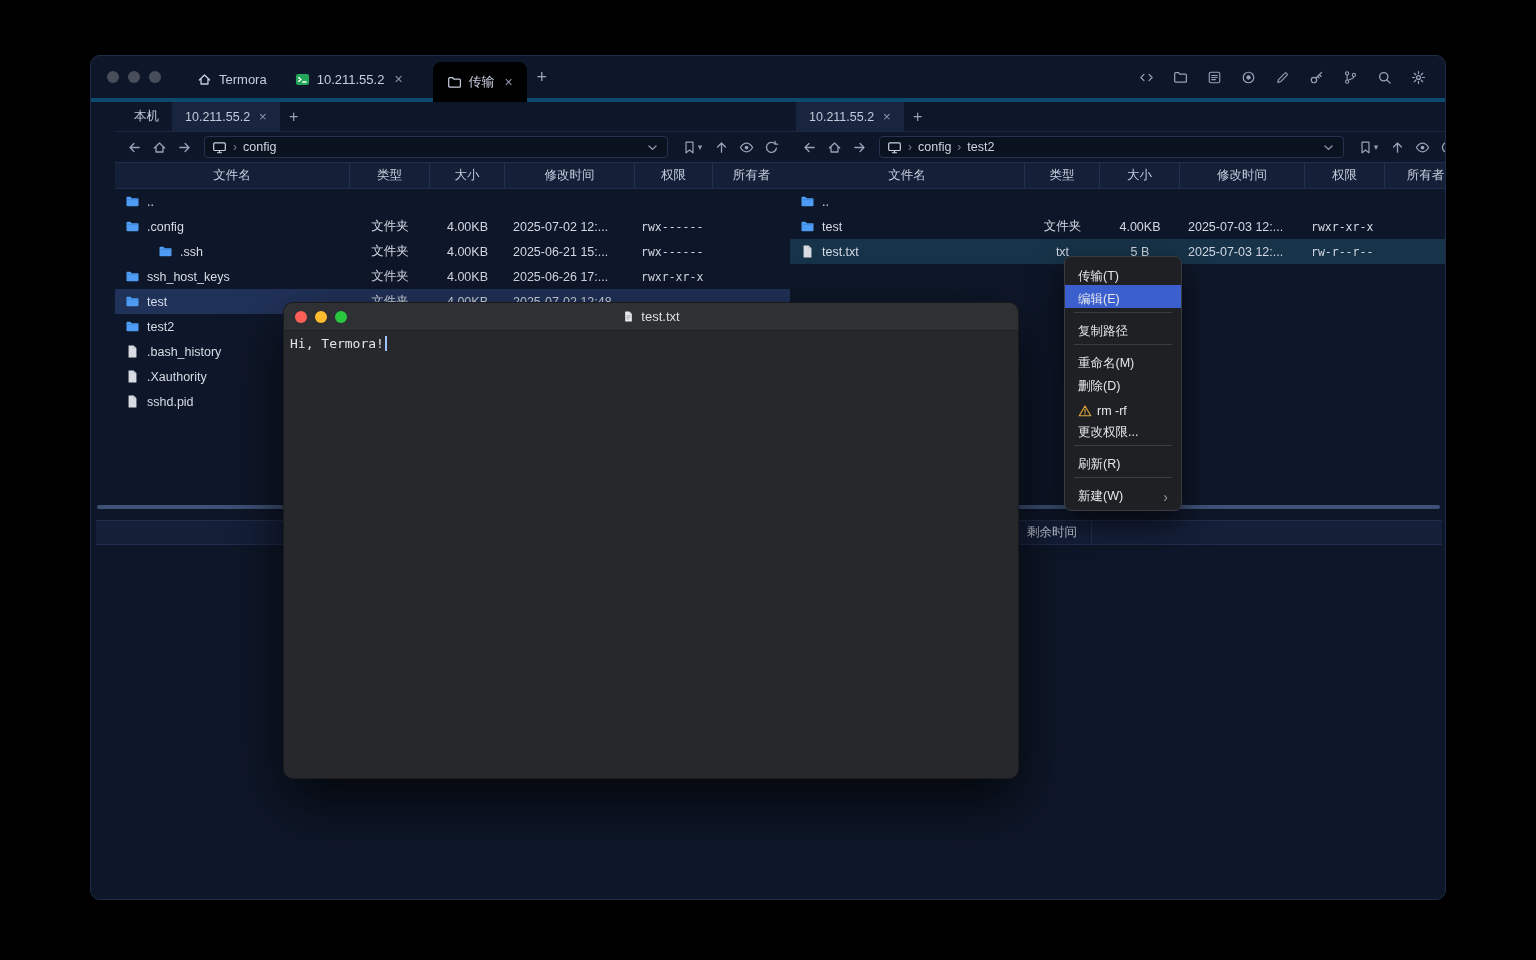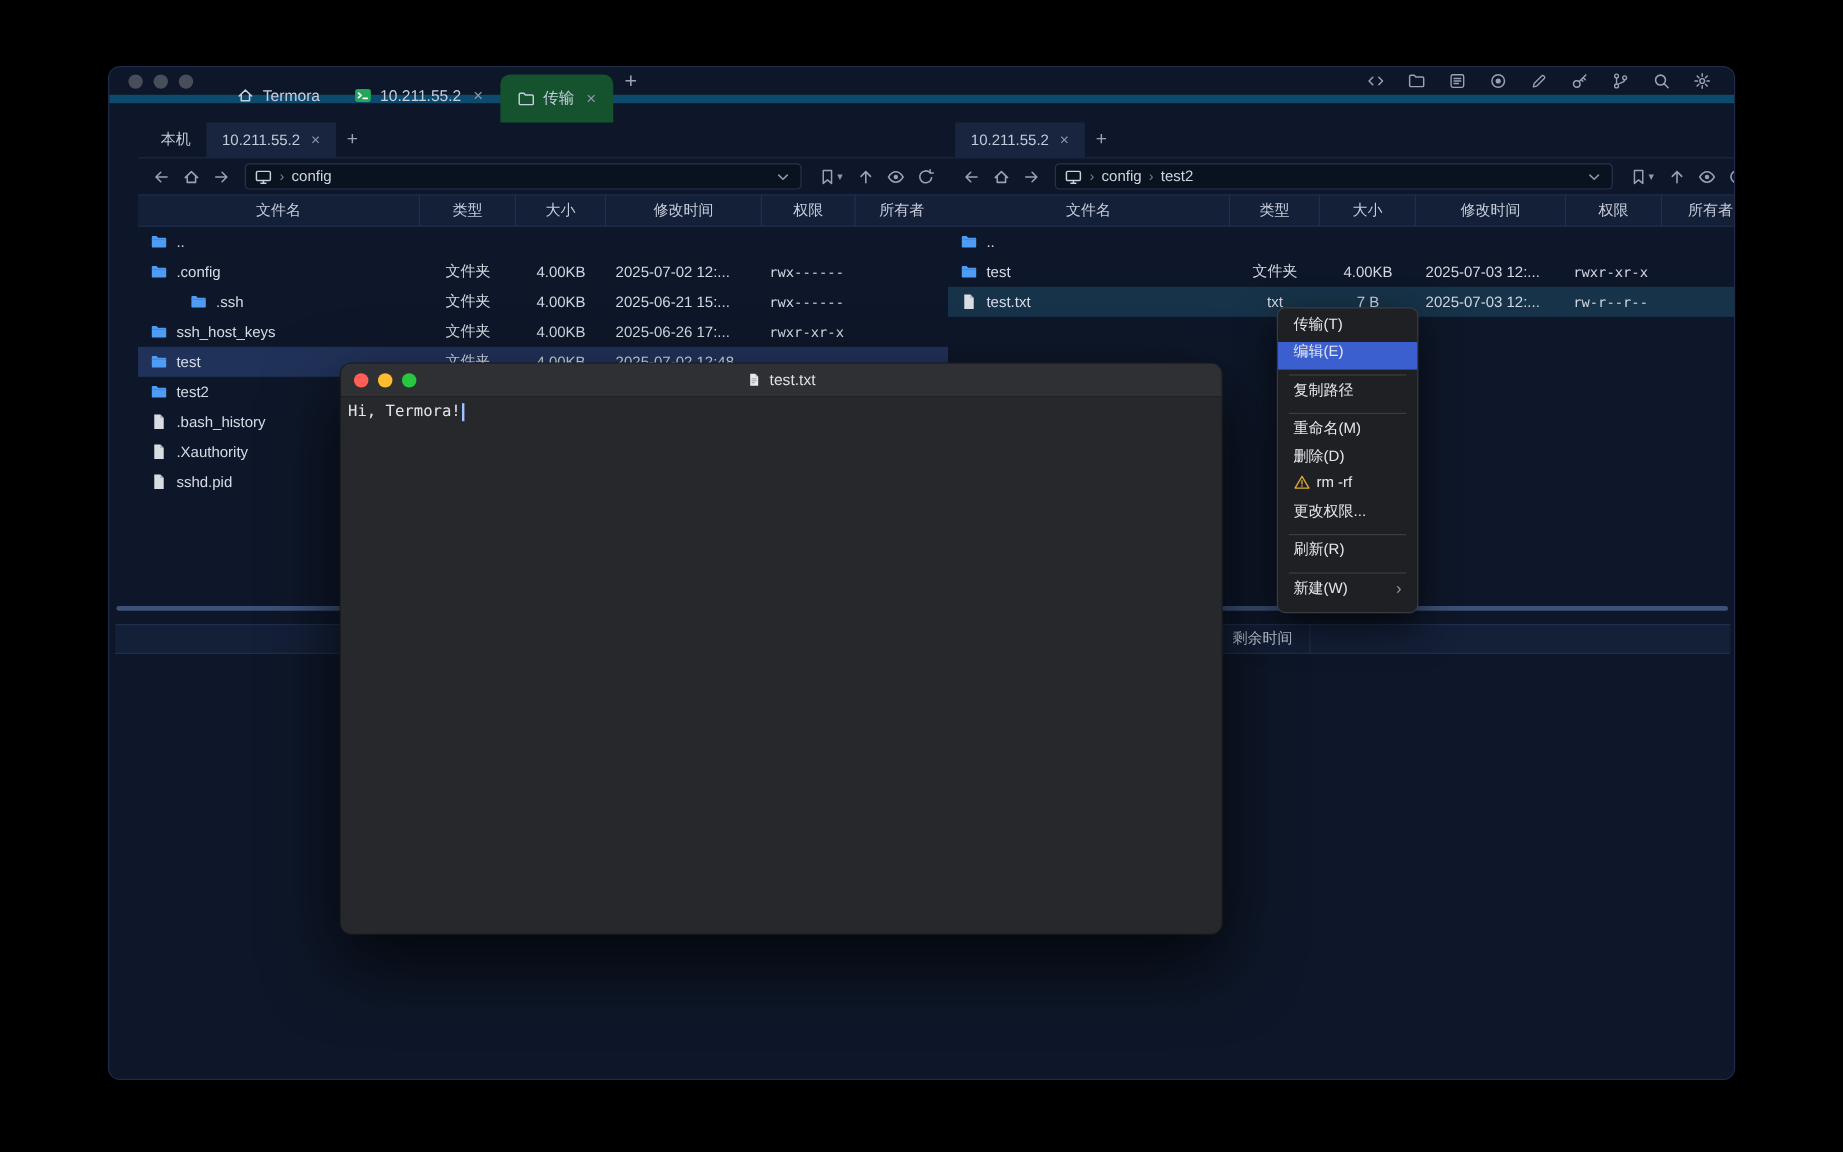--- a/index.html
+++ b/index.html
@@ -5,26 +5,26 @@
   * { margin:0; padding:0; box-sizing:border-box; }
   html,body { width:1536px; height:960px; background:#000; overflow:hidden;
     font-family:"Liberation Sans", sans-serif; }
   .stage { position:relative; width:1536px; height:960px; }
 
   
   .app { position:absolute; left:90px; top:55px; width:1356px; height:845px;
     background:#0e1729; border:1px solid #1f2b49; border-radius:10px;
     box-shadow:0 25px 70px rgba(0,0,0,.85); overflow:hidden; }
 
-  .titlebar { position:relative; height:30px; display:flex; align-items:center; border-bottom:7px solid #0c4a6e; }
+  .titlebar { position:relative; height:46px; display:flex; align-items:center; border-bottom:4px solid #0c4a6e; }
   .traffic { display:flex; gap:9px; padding:0 22px 0 16px; }
   .dot { width:12px; height:12px; border-radius:50%; background:#474d59; }
   .ttabs { display:flex; align-items:stretch; height:100%; }
   .ttab { display:flex; align-items:center; gap:7px; padding:0 14px; color:#c7cede; font-size:13px; height:46px; }
-  .ttab.active { background:#14532d; border-radius:8px 8px 0 0; height:40px; margin-top:6px; }
+  .ttab.active { background:#000000; border-radius:8px 8px 0 0; height:40px; margin-top:6px;margin-left:16px; }
   .tab-close { color:#8e97ab; font-size:14px; margin-left:3px; line-height:1; }
   .tab-plus { display:flex; align-items:center; justify-content:center; width:30px; color:#9aa3b5; font-size:18px; }
   .tb-icons { margin-left:auto; display:flex; gap:12px; padding-right:16px; color:#8f98ab; align-items:center; }
   .toolbtn { width:22px; height:22px; display:flex; align-items:center; justify-content:center; color:#98a2b6; border-radius:4px; }
 
   .icon { display:inline-flex; width:15px; height:15px; align-items:center; justify-content:center; }
   .icon svg { width:100%; height:100%; display:block; }
 
   
   .panels { position:absolute; top:46px; left:0; right:0; height:407px; display:flex; }
@@ -67,21 +67,21 @@
 
   .transfer-head { position:absolute; top:464px; left:5px; width:1346px; height:25px;
     background:#141f38; border-top:1px solid #212d4c; border-bottom:1px solid #212d4c; display:flex; }
   .tcell { display:flex; align-items:center; justify-content:center; color:#c6cddb; font-size:12.5px; border-right:1px solid #232f4e; }
   .tcell:last-child { border-right:none; }
 
   
   .ctxmenu { position:absolute; left:1064px; top:256px; width:118px; background:#1f2024;
     border:1px solid #3a3b40; border-radius:7px; box-shadow:0 12px 32px rgba(0,0,0,.65);
     padding:5px 0; z-index:40; }
-  .mi { height:23px; display:flex; align-items:flex-start; padding:0 13px; color:#e6e7ea; font-size:12.5px; gap:5px; }
+  .mi { height:23px; display:flex; align-items:flex-end; padding:0 13px; color:#e6e7ea; font-size:12.5px; gap:5px; }
   .mi.hl { background:#3b5fce; }
   .mi .icon { width:14px; height:14px; }
   .mi-sub { margin-left:auto; color:#9a9ba1; font-size:14px; }
   .msep { height:1px; background:#3c3d42; margin:4px 9px; }
 
   
   .editor { position:absolute; left:283px; top:302px; width:736px; height:477px; border-radius:10px;
     background:#26282c; border:1px solid #1a1b1d; box-shadow:0 24px 60px rgba(0,0,0,.75);
     overflow:hidden; z-index:30; }
   .ed-title { height:28px; background:#2e3034; display:flex; align-items:center; position:relative;
@@ -575,21 +575,21 @@
               <div class="td tname" style="width: 235px;">
                 <span class="icon">
                   <svg viewBox="0 0 16 16">
                     <path d="M3.8 1.6h5.4l3 3v9.8H3.8z" fill="#d9dde3"></path>
                     <path d="M9.2 1.6v3h3z" fill="#aab1bc"></path>
                   </svg>
                 </span>
                 <span class="fname">test.txt</span>
               </div>
               <div class="td ttype" style="width: 75px;">txt</div>
-              <div class="td tsize" style="width: 80px;">7 B</div>
+              <div class="td tsize" style="width: 80px;">5 B</div>
               <div class="td tdate" style="width: 125px;">2025-07-03 12:...</div>
               <div class="td tperm" style="width: 80px;">rw-r--r--</div>
               <div class="td towner" style="width: 81px;"></div>
             </div>
           </div>
         </div>
     </div>
 
     <div class="hthumb l"></div>
     <div class="hthumb r"></div>

